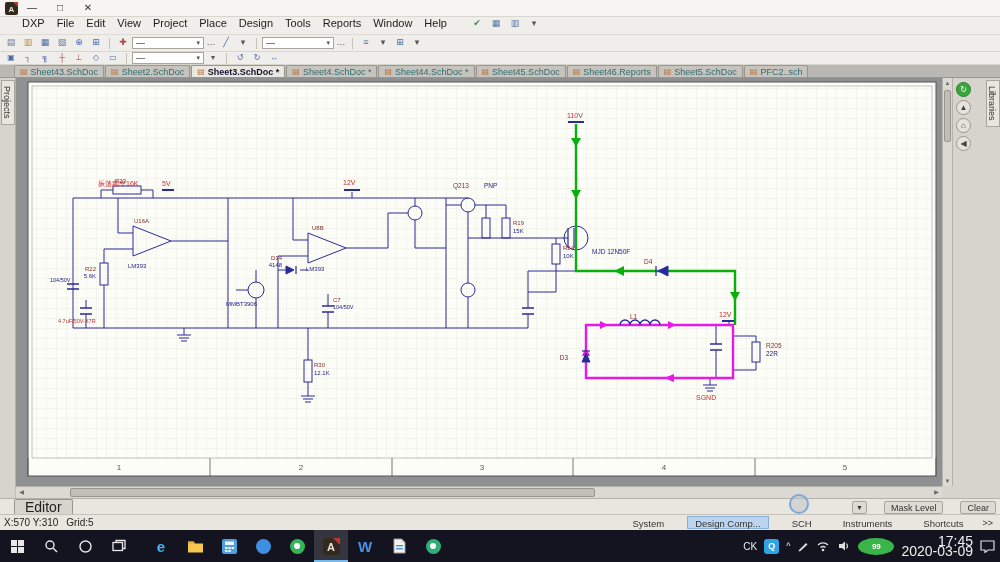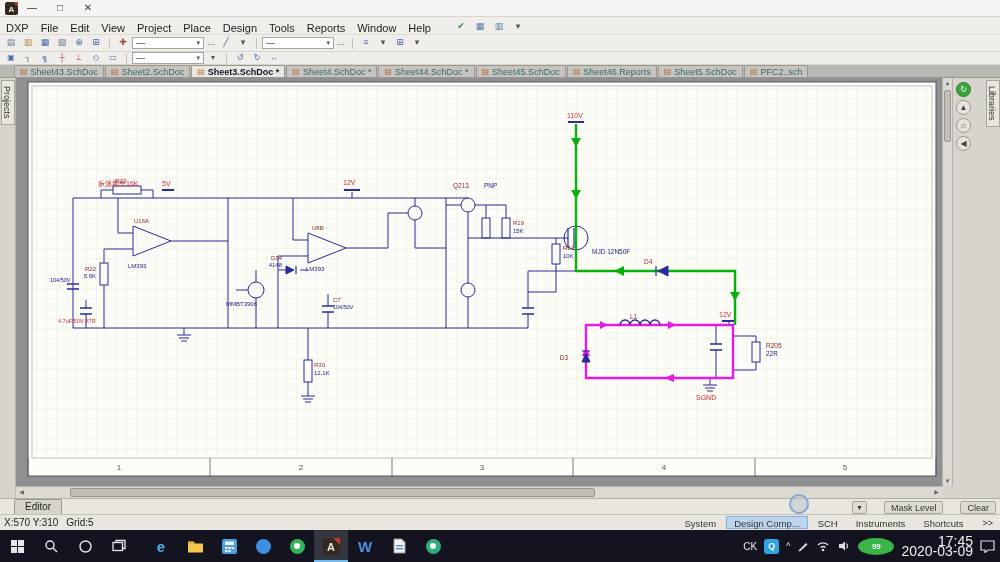--- a/index.html
+++ b/index.html
@@ -5,21 +5,21 @@
   *{box-sizing:border-box;margin:0;padding:0}
   body{margin:0;background:#444}
   #app{width:1000px;height:562px;display:flex;flex-direction:column;overflow:hidden;position:relative;
        font-family:"Liberation Sans","DejaVu Sans",sans-serif;background:#d7d4cd;color:#222}
   
   .titlebar{height:17px;flex:none;display:flex;align-items:center;background:#f6f5f3;border-bottom:1px solid #d9d6d0;font-size:11px;padding-left:4px}
   .appico{width:14px;height:13px;flex:none;display:flex;align-items:center;justify-content:center}
   .title{flex:1;white-space:nowrap;overflow:hidden;margin-left:4px;color:#1a1a1a}
   .wctrl{width:28px;height:100%;line-height:16px;text-align:center;font-size:10px;color:#333;flex:none}
   
-  .menubar{height:18px;flex:none;display:flex;align-items:flex-end;background:#f0eeea;font-size:11px;border-bottom:1px solid #dedbd5;padding-left:0}
+  .menubar{height:18px;flex:none;display:flex;align-items:flex-start;background:#f0eeea;font-size:11px;border-bottom:1px solid #dedbd5;padding-left:16px}
   .menu-item{padding:0 6px;color:#1c1c1c}
   .mright{margin-left:16px;display:flex;gap:3px;align-items:center}
   .toolbar{flex:none;display:flex;align-items:center;background:#f0eeea;border-bottom:1px solid #d8d5cf;padding-left:3px;gap:1px}
   .tba{height:17px}.tbb{height:13px}
   .tbtn{min-width:16px;height:14px;line-height:13px;text-align:center;font-size:9px;border-radius:2px;flex:none}
   .tbb .tbtn{height:11px;line-height:10px;font-size:8px}
   .tsmall{min-width:12px;color:#444}
   .tsep{width:1px;height:11px;background:#c5c2bb;margin:0 4px;flex:none}
   .tcombo{display:inline-flex;align-items:center;justify-content:space-between;border:1px solid #a8a59e;background:#fff;height:12px;width:72px;font-size:9px;padding:0 3px;color:#333;flex:none}
   .tcombo b{color:#555;font-size:7px;font-weight:normal}
@@ -45,27 +45,27 @@
   .sideR .vtab{position:absolute;right:0;top:2px}
   
   .hscrollrow{height:12px;flex:none;display:flex;background:#d7d4cd}
   .spacerL{width:16px;flex:none;border-right:1px solid #c0bdb6}
   .spacerR{width:58px;flex:none}
   .hscroll{flex:1;position:relative;background:#dcd9d3;border-top:1px solid #b5b2ab}
   .hscroll .sarrow{position:absolute;left:0;top:0;width:11px;height:11px;line-height:11px}
   .hsr{left:auto !important;right:0}
   .hthumb{position:absolute;left:54px;top:1px;width:525px;height:9px;background:#c2bfb8;border:1px solid #98958e;border-radius:2px}
   .bottombar{height:16px;flex:none;background:#e9e6df;border-top:1px solid #b5b2ab;display:flex;align-items:flex-end;position:relative}
-  .edtab{margin-left:14px;height:15px;line-height:14px;padding:0 10px;background:#d7d4cd;border:1px solid #9a978f;border-bottom:none;border-radius:2px 2px 0 0;font-size:10px;color:#222}
+  .edtab{margin-left:14px;height:15px;line-height:14px;padding:0 10px;background:#d7d4cd;border:1px solid #9a978f;border-bottom:none;border-radius:2px 2px 0 0;font-size:14px;color:#222}
   .bright{position:absolute;right:4px;top:1px;display:flex;gap:17px;align-items:center}
   .pointer-ring{width:20px;height:20px;border-radius:50%;border:2px solid #7fa8d8;background:rgba(190,195,200,.5);margin-right:26px;margin-top:-6px}
   .bbtn{height:13px;line-height:12px;padding:0 6px;background:#dedbd4;border:1px solid #a8a59e;font-size:9px;color:#333;border-radius:2px}
   .bsmall{padding:0 3px;font-size:7px}
   .statusbar{height:16px;flex:none;background:#e9e6df;border-top:1px solid #c5c2bb;display:flex;align-items:center;font-size:10px;padding:0 4px;gap:8px}
-  .sright{margin-left:auto;display:flex;gap:2px;align-items:center}
+  .sright{margin-left:auto;display:flex;gap:15px;align-items:center}
   .spanel{padding:0 7px;height:13px;line-height:13px;border:1px solid transparent;font-size:9.5px;color:#333;white-space:nowrap}
   .spanel.active{background:#bcd4ee;border-color:#8ab0d8}
   .sexpand{font-size:9px;color:#333;padding:0 3px}
   
   .taskbar{height:32px;flex:none;background:#141420;display:flex;align-items:center;color:#eee}
   .tb{width:34px;height:32px;display:flex;align-items:center;justify-content:center;flex:none}
   .wlogo{display:grid;grid-template-columns:6px 6px;grid-template-rows:6px 6px;gap:1px}
   .wlogo i{background:#e8e8e8;display:block}
   #taskbar-apps{display:flex;margin-left:8px}
   .tapp{width:34px;height:32px;display:flex;align-items:center;justify-content:center;position:relative;flex:none}

